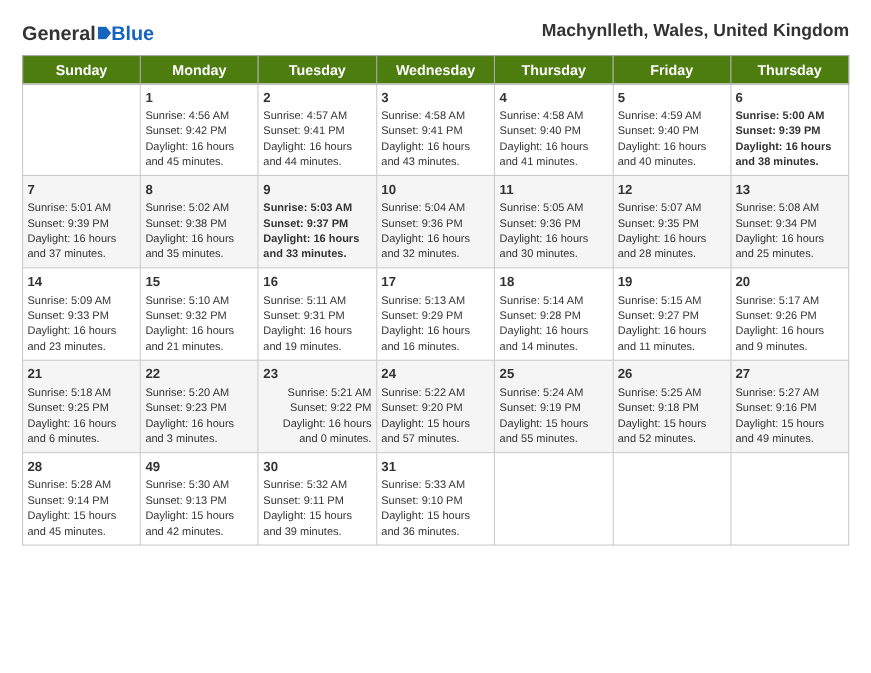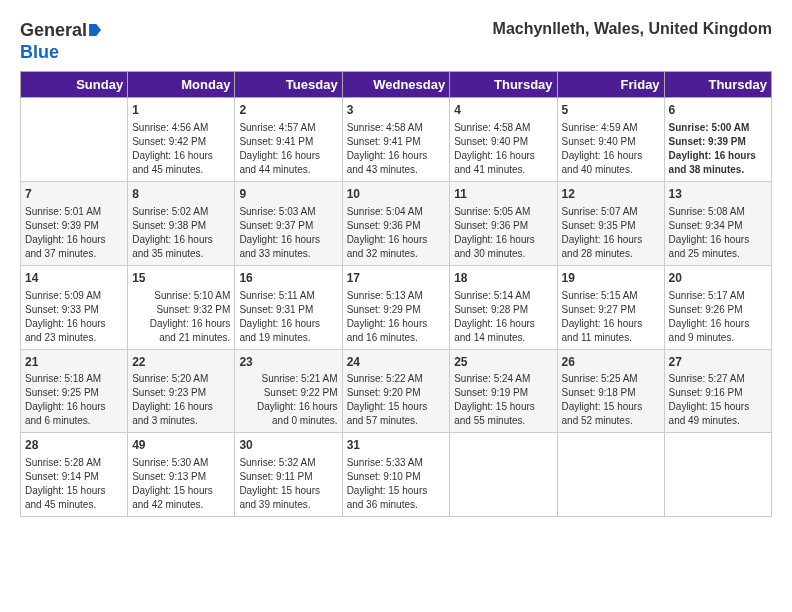--- a/index.html
+++ b/index.html
@@ -11,21 +11,21 @@
       padding: 20px;
     }
     .header {
       display: flex;
       justify-content: space-between;
       align-items: flex-start;
       margin-bottom: 8px;
     }
     .logo {
       display: flex;
-      flex-direction: column;
+      flex-direction: row;
       font-size: 18px;
       font-weight: bold;
       line-height: 1.2;
     }
     .logo-general { color: #333; }
     .logo-blue { color: #1565c0; }
     .logo-icon {
       display: inline-block;
       width: 12px;
       height: 12px;
@@ -43,24 +43,24 @@
       font-size: 16px;
       color: #333;
       font-weight: bold;
     }
     table {
       width: 100%;
       border-collapse: collapse;
       font-size: 11px;
     }
     thead tr th {
-      background: #4c1d95;
+      background: #4d7c0f;
       color: #fff;
       padding: 5px 4px;
-      text-align: right;
+      text-align: center;
       font-size: 13px;
       font-weight: bold;
       border: 1px solid #aaa;
     }
     tbody tr td {
       border: 1px solid #ccc;
       padding: 4px;
       vertical-align: top;
       height: 80px;
       width: 108px;
@@ -167,21 +167,21 @@
         </td>
         <td>
           <span class="day-num">8</span>
           <div class="cell-info" style="white-space: pre-line;">Sunrise: 5:02 AM
 Sunset: 9:38 PM
 Daylight: 16 hours
 and 35 minutes.</div>
         </td>
         <td>
           <span class="day-num">9</span>
-          <div class="cell-info" style="white-space: pre-line;">Sunrise: 5:03 AM
+          <div class="cell-info" style="white-space: pre-line; font-weight: bold;">Sunrise: 5:03 AM
 Sunset: 9:37 PM
 Daylight: 16 hours
 and 33 minutes.</div>
         </td>
         <td>
           <span class="day-num">10</span>
           <div class="cell-info" style="white-space: pre-line;">Sunrise: 5:04 AM
 Sunset: 9:36 PM
 Daylight: 16 hours
 and 32 minutes.</div>
@@ -211,21 +211,21 @@
       <tr>
         <td>
           <span class="day-num">14</span>
           <div class="cell-info" style="white-space: pre-line;">Sunrise: 5:09 AM
 Sunset: 9:33 PM
 Daylight: 16 hours
 and 23 minutes.</div>
         </td>
         <td>
           <span class="day-num">15</span>
-          <div class="cell-info" style="white-space: pre-line; text-align: right;">Sunrise: 5:10 AM
+          <div class="cell-info" style="white-space: pre-line;">Sunrise: 5:10 AM
 Sunset: 9:32 PM
 Daylight: 16 hours
 and 21 minutes.</div>
         </td>
         <td>
           <span class="day-num">16</span>
           <div class="cell-info" style="white-space: pre-line;">Sunrise: 5:11 AM
 Sunset: 9:31 PM
 Daylight: 16 hours
 and 19 minutes.</div>

